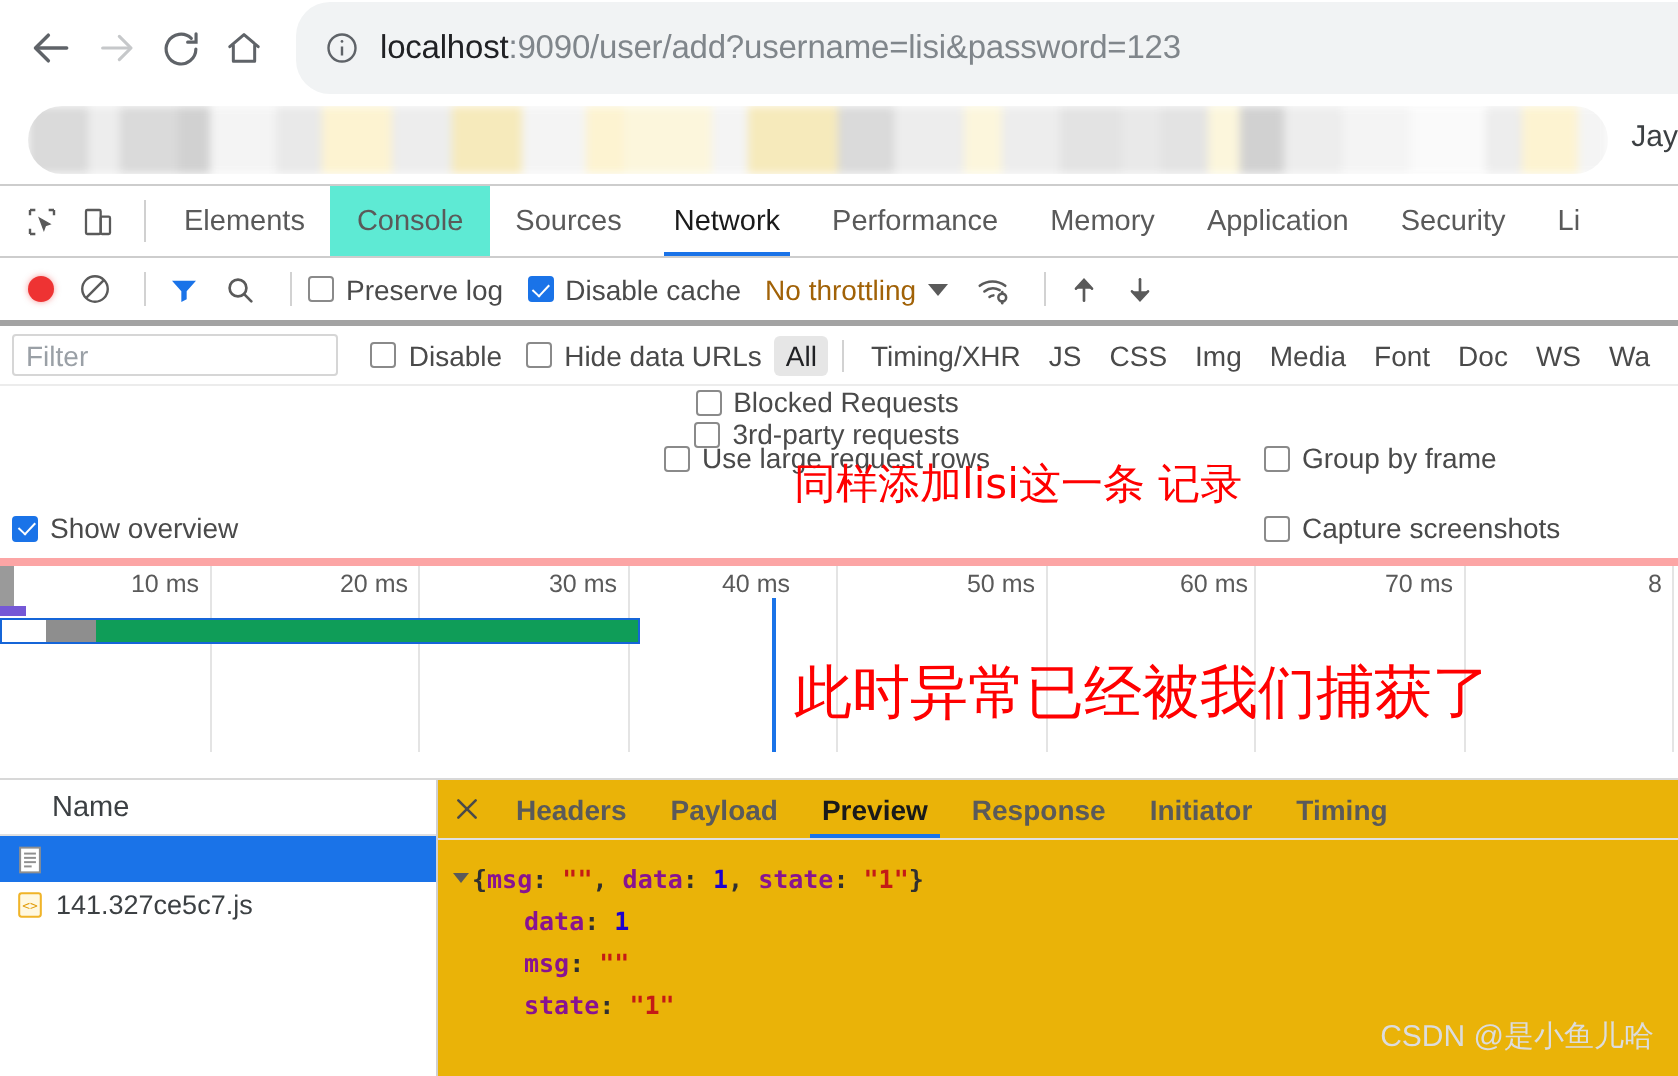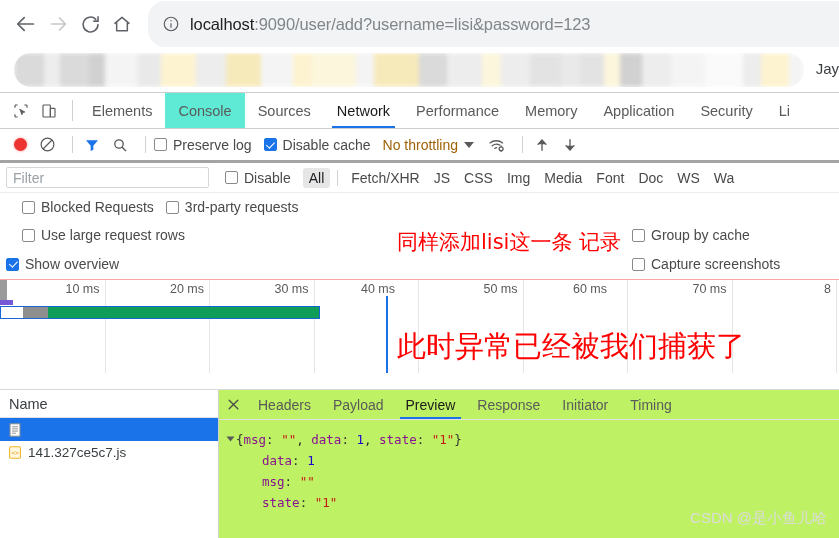--- a/index.html
+++ b/index.html
@@ -251,40 +251,41 @@
     width: 1px; height: 16px;
     background: #d2d2d2;
     margin: 0 7px 0 5px;
     flex: 0 0 auto;
   }
 
   
   .opt-row {
     height: 28px;
     display: flex; align-items: center;
-    padding: 0 22px;
-    white-space: nowrap;
+    padding: 0 12px;
+    white-space: nowrap;
+    flex-direction: column;
   }
   .opt-row2 {
     height: 30px;
     display: flex; align-items: center;
     padding: 0 6px;
     position: relative;
   }
   .opt-right {
     position: absolute;
     left: 632px;
     display: flex; align-items: center;
   }
 
   
   .overview {
     position: relative;
     height: 93px;
-    border-top: 1px solid #fca5a5;
+    border-top: 4px solid #fca5a5;
     background: #fff;
     overflow: hidden;
   }
   .ov-ruler {
     position: absolute; inset: 0;
   }
   .ov-tick {
     position: absolute;
     top: 0; bottom: 0;
     width: 1px;
@@ -343,21 +344,21 @@
   .req-list {
     width: 219px;
     flex: 0 0 auto;
     border-right: 1px solid #d0d0d0;
     box-sizing: border-box;
     background: #fff;
   }
   .req-head {
     height: 27px;
     display: flex; align-items: center;
-    padding-left: 9px;
+    padding-left: 26px;
     font-size: 14.5px;
     color: #3c4043;
     border-bottom: 1px solid #e0e0e0;
   }
   .req-row {
     height: 23px;
     display: flex; align-items: center;
     padding-left: 8px;
     font-size: 13.5px;
     color: #3c4043;
@@ -371,22 +372,23 @@
   }
   .ico-doc {
     width: 13px; height: 15px;
     flex: 0 0 auto;
     display: flex; align-items: center; justify-content: center;
   }
 
   .detail {
     flex: 1 1 auto;
     position: relative;
-    background: #bef264;
+    background: #eab308;
     overflow: hidden;
+    font-weight: bold;
   }
   .detail-tabs {
     height: 29px;
     display: flex; align-items: stretch;
     border-bottom: 1px solid #e0e0e0;
     white-space: nowrap;
   }
   .dtab-close {
     width: 28px;
     display: flex; align-items: center; justify-content: center;
@@ -633,24 +635,28 @@
       </svg>
     </div>
   </div>
 
   <div class="filter-row">
     <div class="filter-input" title="Filter">Filter</div>
     <div class="cbx-label">
       <span class="cbx"></span>
       <span>Disable</span>
     </div>
+    <div class="cbx-label" style="margin-right:6px;">
+      <span class="cbx"></span>
+      <span>Hide data URLs</span>
+    </div>
     <div id="type-chips" style="display:flex;align-items:center;">
         <div class="type-chip selected">All</div>
         <div class="thin-sep"></div>
-        <div class="type-chip">Fetch/XHR</div>
+        <div class="type-chip">Timing/XHR</div>
         <div class="type-chip">JS</div>
         <div class="type-chip">CSS</div>
         <div class="type-chip">Img</div>
         <div class="type-chip">Media</div>
         <div class="type-chip">Font</div>
         <div class="type-chip">Doc</div>
         <div class="type-chip">WS</div>
         <div class="type-chip">Wa</div>
       </div>
   </div>
@@ -665,21 +671,21 @@
         <span>3rd-party requests</span>
       </div>
     </div>
     <div class="opt-row">
     <div class="cbx-label">
       <span class="cbx"></span>
       <span>Use large request rows</span>
     </div>
     <div class="opt-right">
       <span class="cbx"></span>
-      <span style="margin-left:6px;font-size:14px;color:#4a4a4a;">Group by cache</span>
+      <span style="margin-left:6px;font-size:14px;color:#4a4a4a;">Group by frame</span>
     </div>
   </div>
   <div class="opt-row2">
     <div class="cbx-label">
       <span class="cbx checked"></span>
       <span>Show overview</span>
     </div>
     <div class="opt-right">
       <span class="cbx"></span>
       <span style="margin-left:6px;font-size:14px;color:#4a4a4a;">Capture screenshots</span>
@@ -692,21 +698,21 @@
         <div class="ov-tick-label" style="left: 104.5px;">10 ms</div>
         <div class="ov-tick" style="left: 209px;"></div>
         <div class="ov-tick-label" style="left: 209px;">20 ms</div>
         <div class="ov-tick" style="left: 313.5px;"></div>
         <div class="ov-tick-label" style="left: 313.5px;">30 ms</div>
         <div class="ov-tick" style="left: 418px;"></div>
         <div class="ov-tick-label" style="left: 400px;">40 ms</div>
         <div class="ov-tick" style="left: 522.5px;"></div>
         <div class="ov-tick-label" style="left: 522.5px;">50 ms</div>
         <div class="ov-tick" style="left: 627px;"></div>
-        <div class="ov-tick-label" style="left: 612px;">60 ms</div>
+        <div class="ov-tick-label" style="left: 629px;">60 ms</div>
         <div class="ov-tick" style="left: 731.5px;"></div>
         <div class="ov-tick-label" style="left: 731.5px;">70 ms</div>
         <div class="ov-tick" style="left: 836px;"></div>
         <div class="ov-tick-label" style="left: 836px;">8</div>
       </div>
     <div class="ov-leftgrip"></div>
     <div class="ov-purple"></div>
     <div class="ov-band" style="width:320px;">
       <div class="ov-seg-white" style="width:22px;"></div>
       <div class="ov-seg-gray" style="width:25px;"></div>

